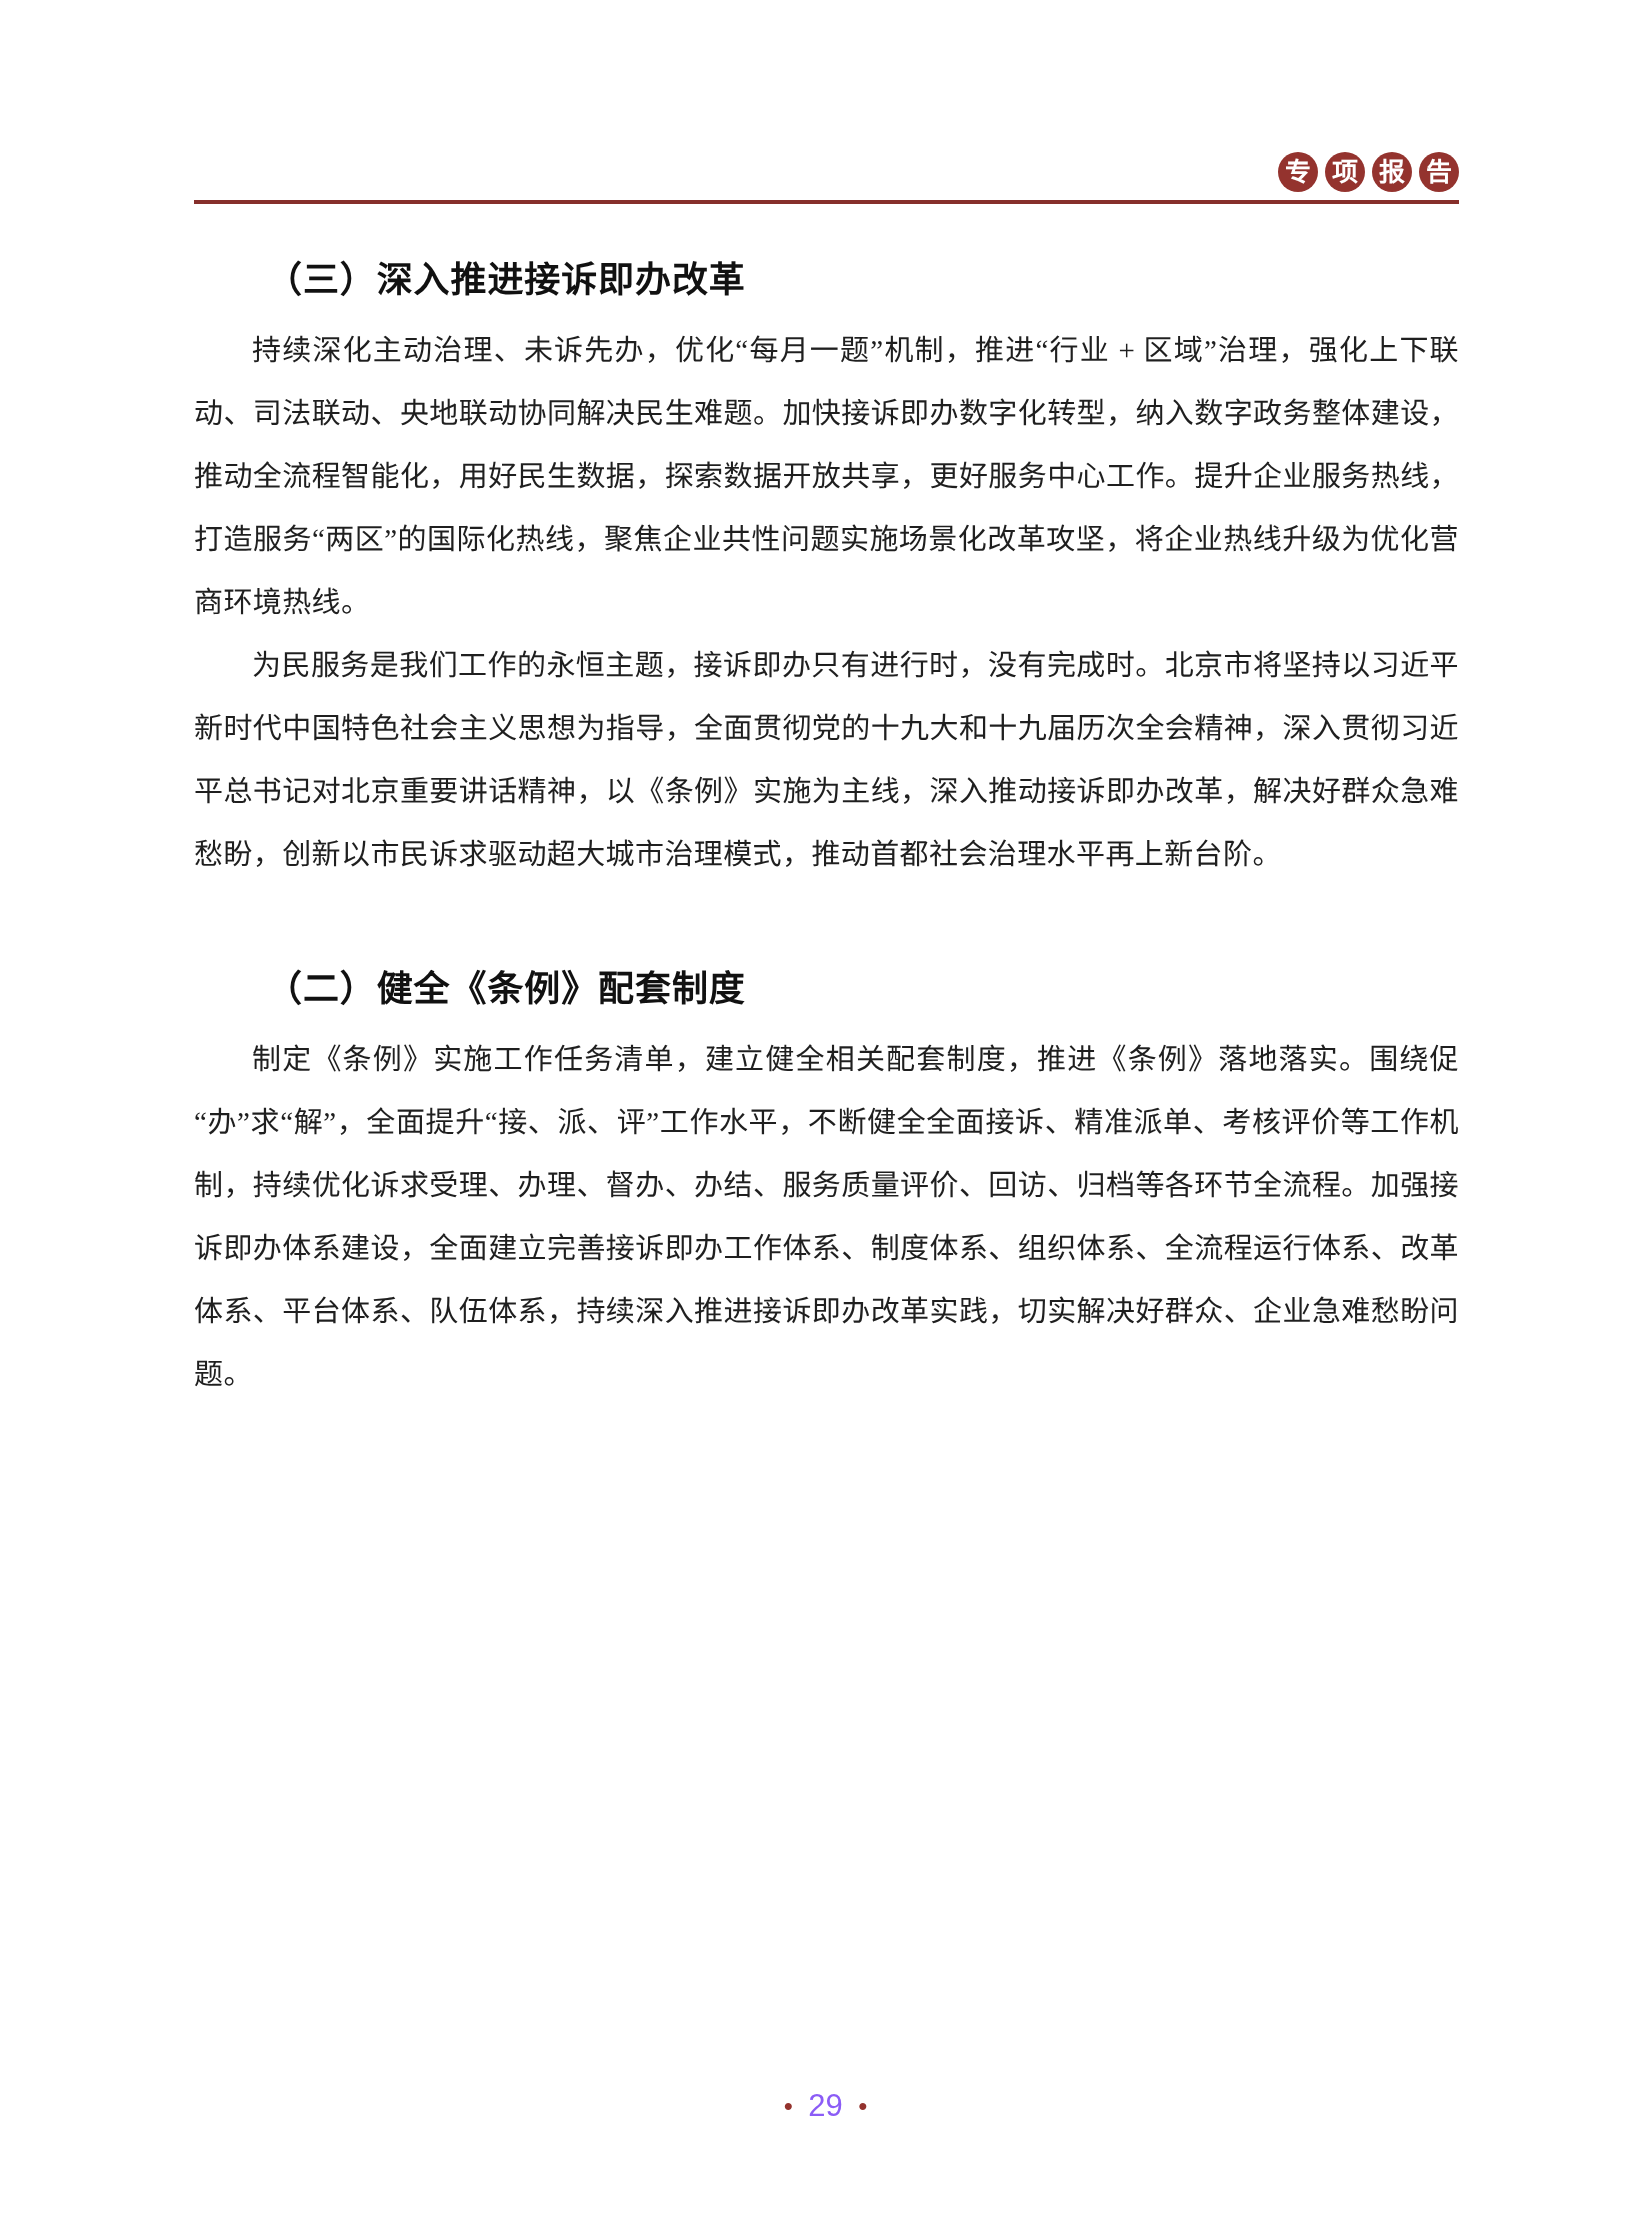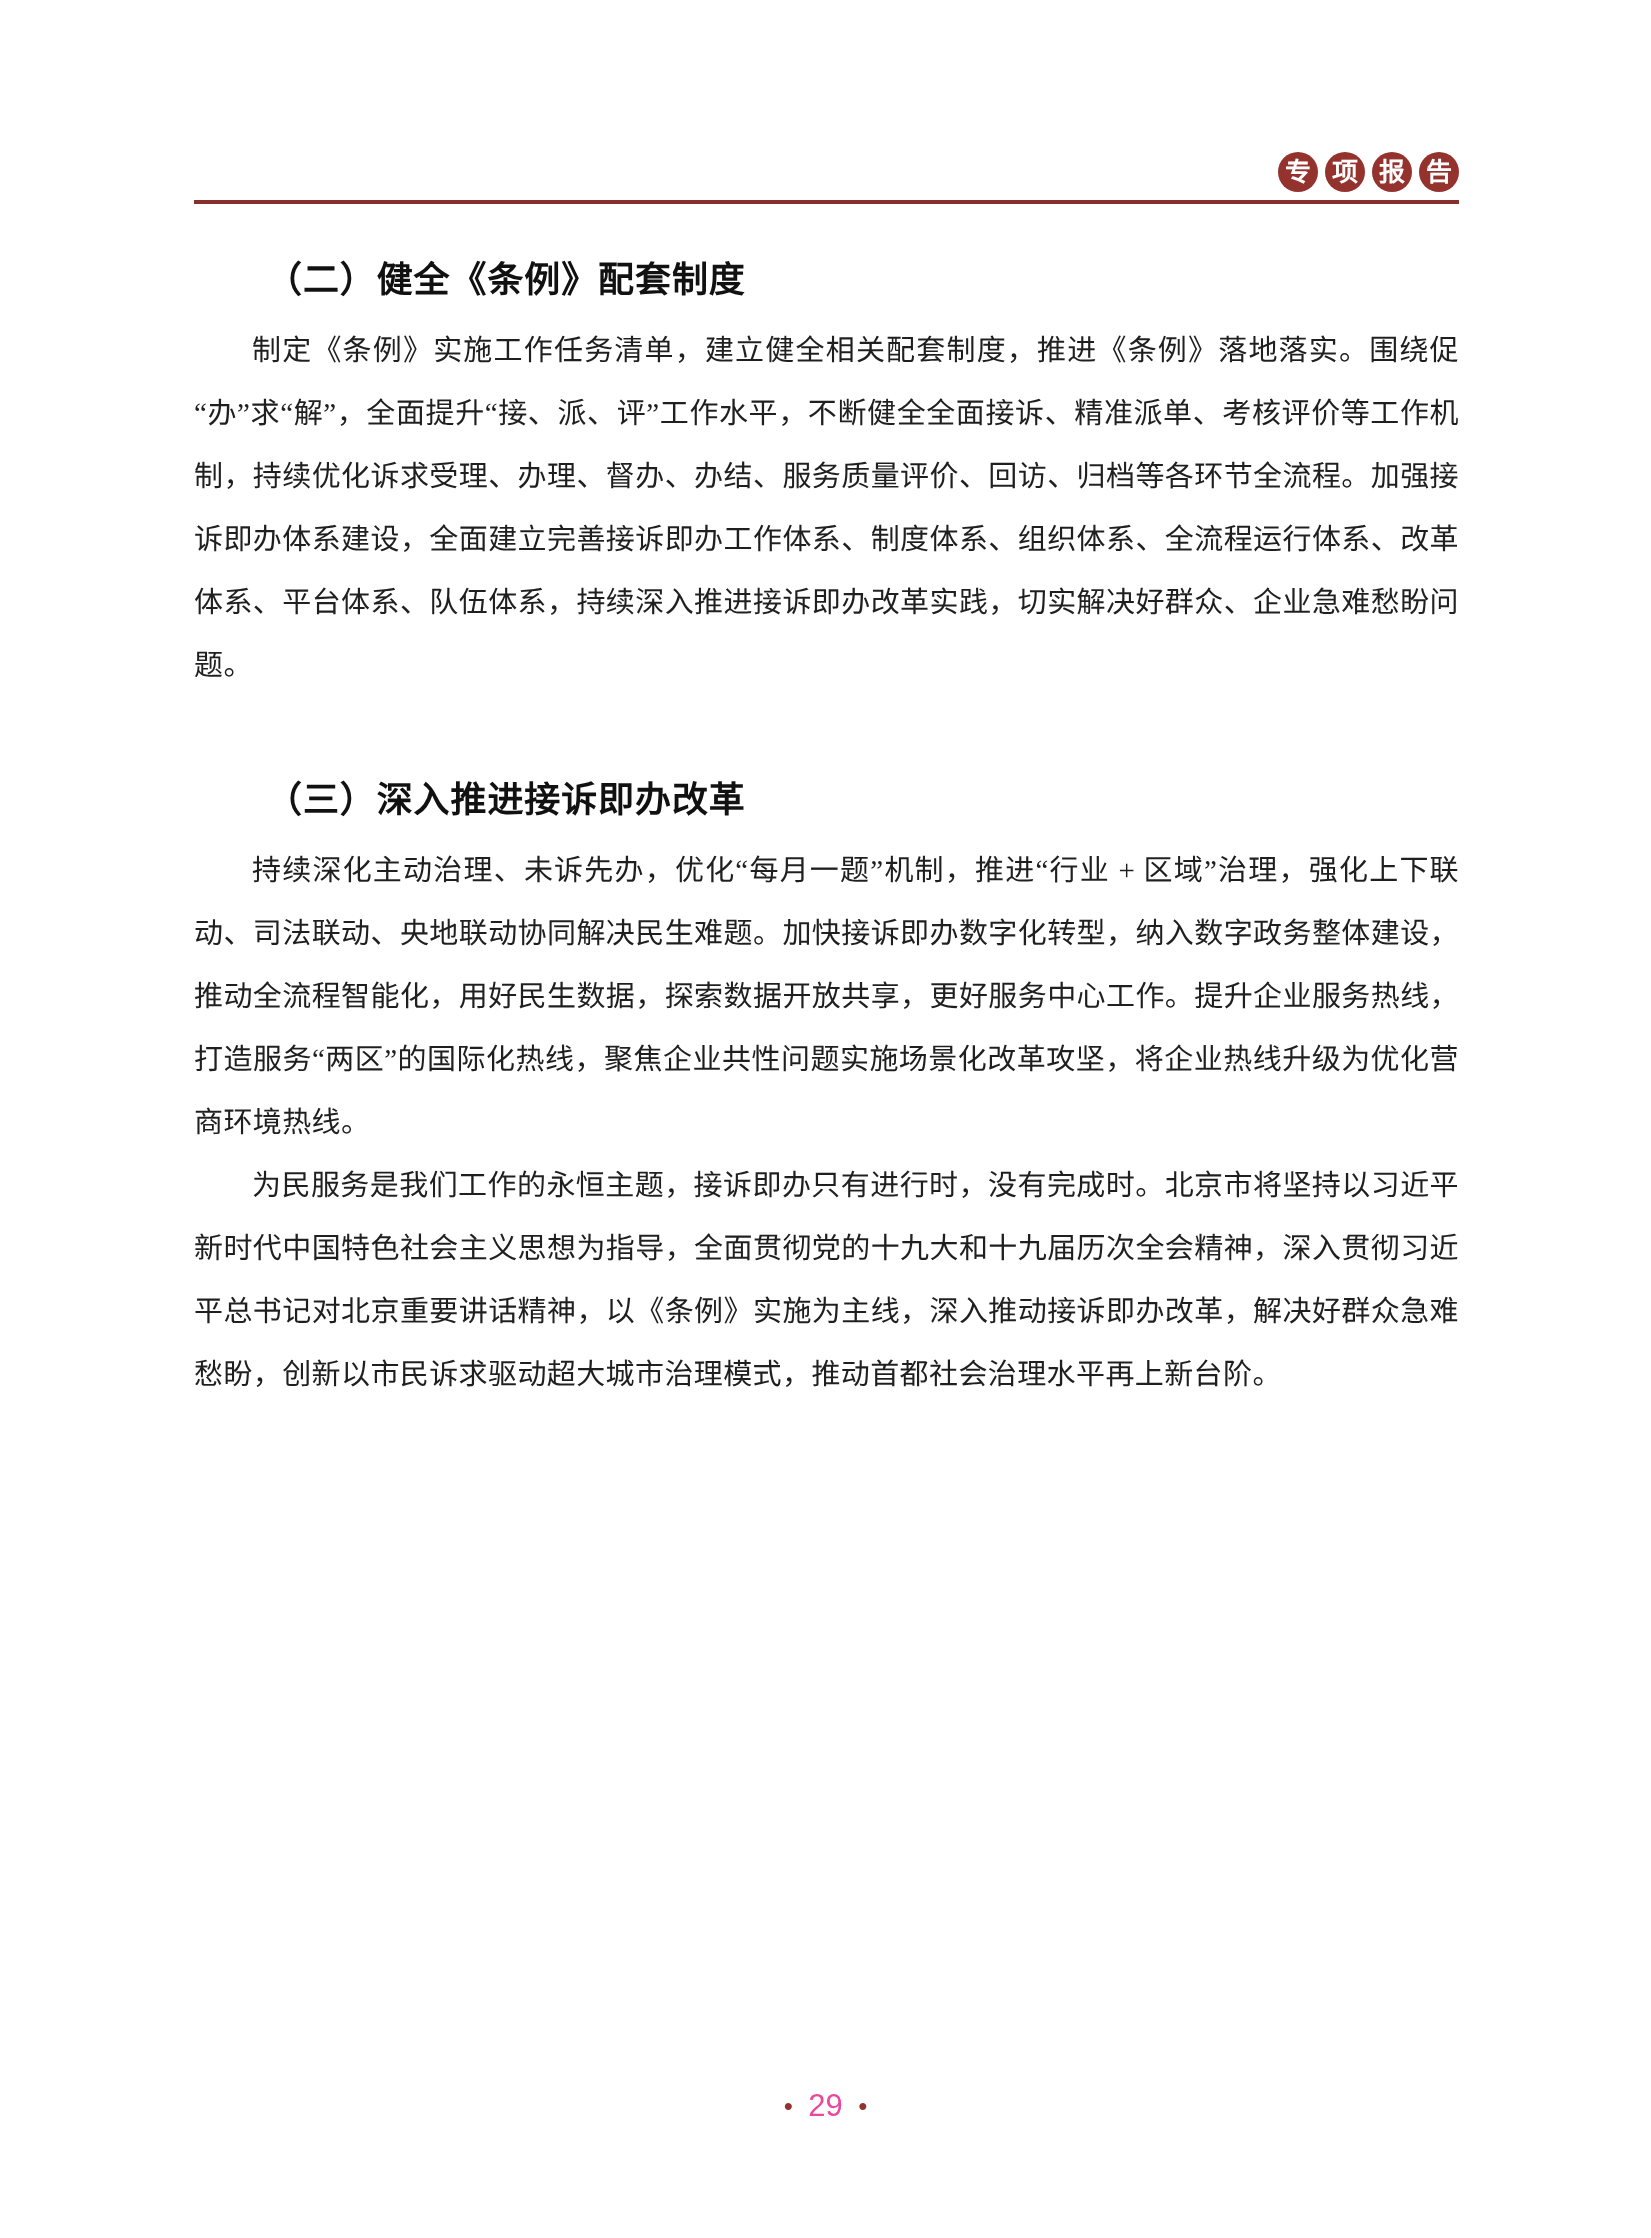--- a/index.html
+++ b/index.html
@@ -80,21 +80,21 @@
     gap:15.5px;
     font-family:"Liberation Sans", sans-serif;
   }
   .footer-dot{
     color:var(--accent);
     font-size:26px;
     line-height:1;
   }
   .page-num{
     font-size:31px;
-    color:#ec4899;
+    color:#8b5cf6;
     line-height:1;
   }
 </style>
 </head>
 <body>
 
 <div class="page">
 
   <header class="doc-header">
     <div class="badge-row">
@@ -110,28 +110,28 @@
       <span class="badge-circle">
           <span>告</span>
         </span>
     </div>
     <div class="header-rule"></div>
   </header>
 
   <main class="doc-body">
 
     <section class="section">
-      <h2 class="sec-heading">（二）健全《条例》配套制度</h2>
-      <p class="body-para">制定《条例》实施工作任务清单，建立健全相关配套制度，推进《条例》落地落实。围绕促“办”求“解”，全面提升“接、派、评”工作水平，不断健全全面接诉、精准派单、考核评价等工作机制，持续优化诉求受理、办理、督办、办结、服务质量评价、回访、归档等各环节全流程。加强接诉即办体系建设，全面建立完善接诉即办工作体系、制度体系、组织体系、全流程运行体系、改革体系、平台体系、队伍体系，持续深入推进接诉即办改革实践，切实解决好群众、企业急难愁盼问题。</p>
+      <h2 class="sec-heading">（三）深入推进接诉即办改革</h2>
+      <p class="body-para">持续深化主动治理、未诉先办，优化“每月一题”机制，推进“行业 + 区域”治理，强化上下联动、司法联动、央地联动协同解决民生难题。加快接诉即办数字化转型，纳入数字政务整体建设，推动全流程智能化，用好民生数据，探索数据开放共享，更好服务中心工作。提升企业服务热线，打造服务“两区”的国际化热线，聚焦企业共性问题实施场景化改革攻坚，将企业热线升级为优化营商环境热线。</p>
+      <p class="body-para">为民服务是我们工作的永恒主题，接诉即办只有进行时，没有完成时。北京市将坚持以习近平新时代中国特色社会主义思想为指导，全面贯彻党的十九大和十九届历次全会精神，深入贯彻习近平总书记对北京重要讲话精神，以《条例》实施为主线，深入推动接诉即办改革，解决好群众急难愁盼，创新以市民诉求驱动超大城市治理模式，推动首都社会治理水平再上新台阶。</p>
     </section>
 
     <section class="section">
-      <h2 class="sec-heading">（三）深入推进接诉即办改革</h2>
-      <p class="body-para">持续深化主动治理、未诉先办，优化“每月一题”机制，推进“行业 + 区域”治理，强化上下联动、司法联动、央地联动协同解决民生难题。加快接诉即办数字化转型，纳入数字政务整体建设，推动全流程智能化，用好民生数据，探索数据开放共享，更好服务中心工作。提升企业服务热线，打造服务“两区”的国际化热线，聚焦企业共性问题实施场景化改革攻坚，将企业热线升级为优化营商环境热线。</p>
-      <p class="body-para">为民服务是我们工作的永恒主题，接诉即办只有进行时，没有完成时。北京市将坚持以习近平新时代中国特色社会主义思想为指导，全面贯彻党的十九大和十九届历次全会精神，深入贯彻习近平总书记对北京重要讲话精神，以《条例》实施为主线，深入推动接诉即办改革，解决好群众急难愁盼，创新以市民诉求驱动超大城市治理模式，推动首都社会治理水平再上新台阶。</p>
+      <h2 class="sec-heading">（二）健全《条例》配套制度</h2>
+      <p class="body-para">制定《条例》实施工作任务清单，建立健全相关配套制度，推进《条例》落地落实。围绕促“办”求“解”，全面提升“接、派、评”工作水平，不断健全全面接诉、精准派单、考核评价等工作机制，持续优化诉求受理、办理、督办、办结、服务质量评价、回访、归档等各环节全流程。加强接诉即办体系建设，全面建立完善接诉即办工作体系、制度体系、组织体系、全流程运行体系、改革体系、平台体系、队伍体系，持续深入推进接诉即办改革实践，切实解决好群众、企业急难愁盼问题。</p>
     </section>
 
   </main>
 
   <footer class="doc-footer">
     <span class="footer-dot">•</span>
     <span class="page-num">29</span>
     <span class="footer-dot">•</span>
   </footer>
 

